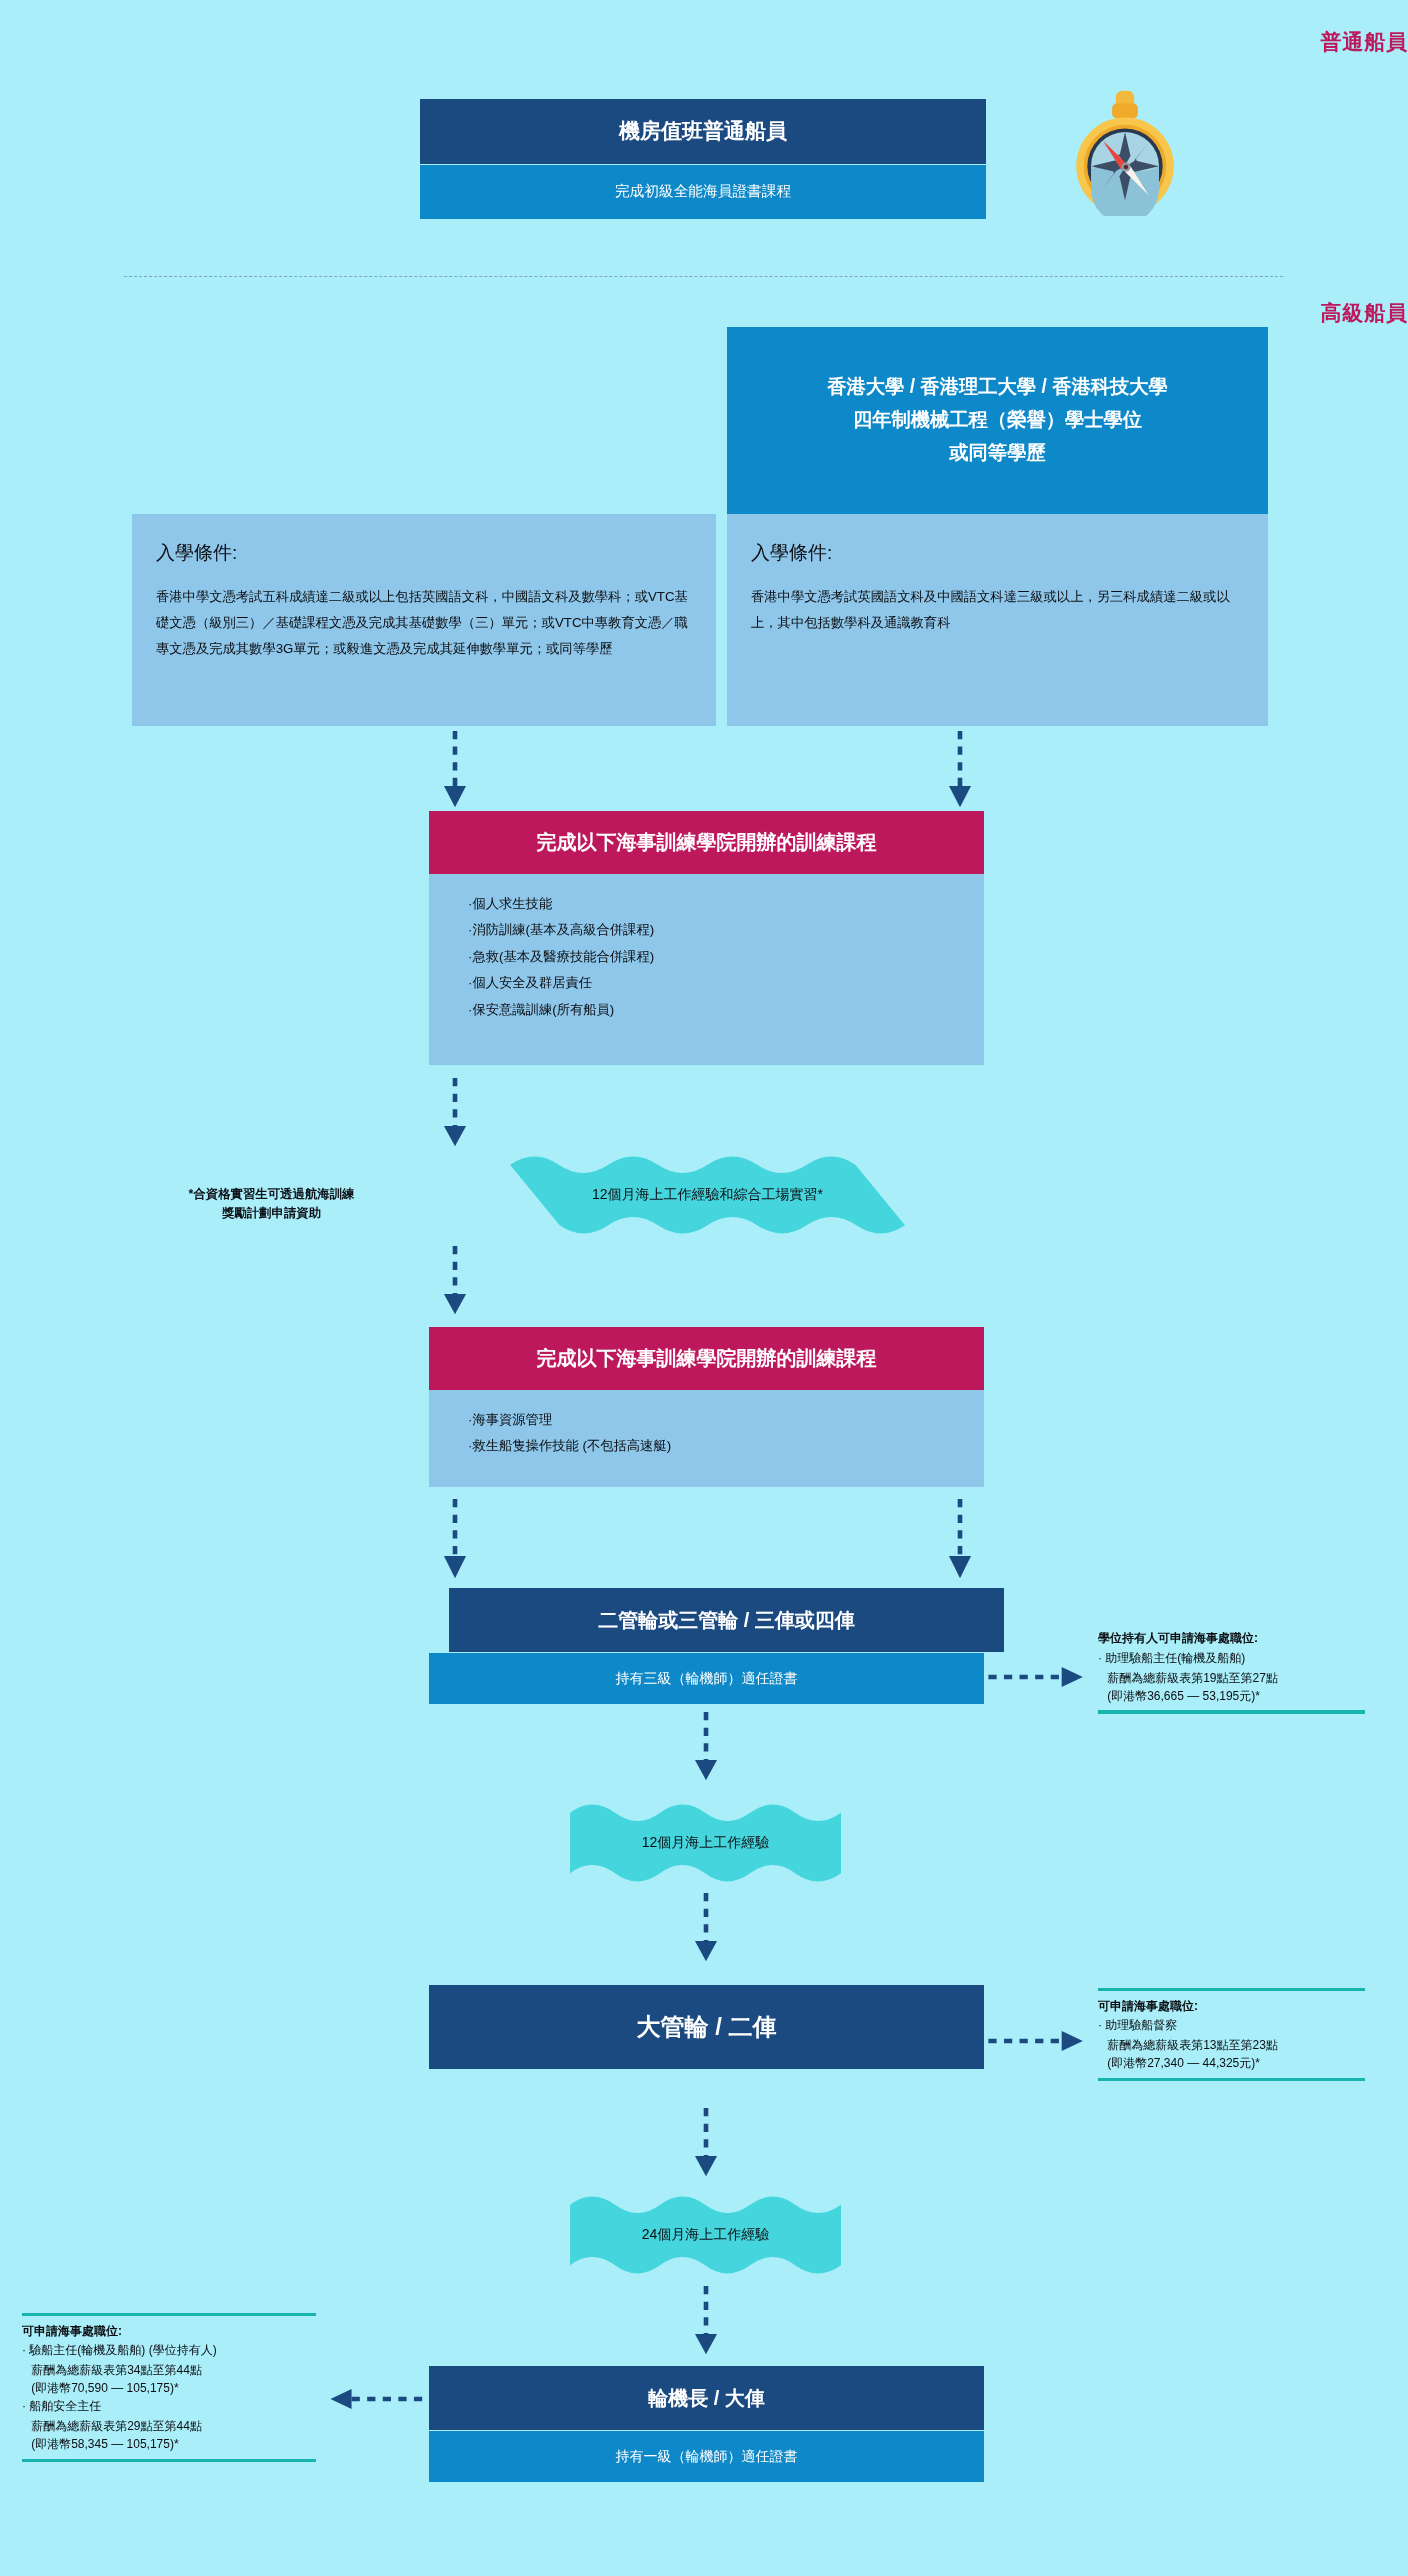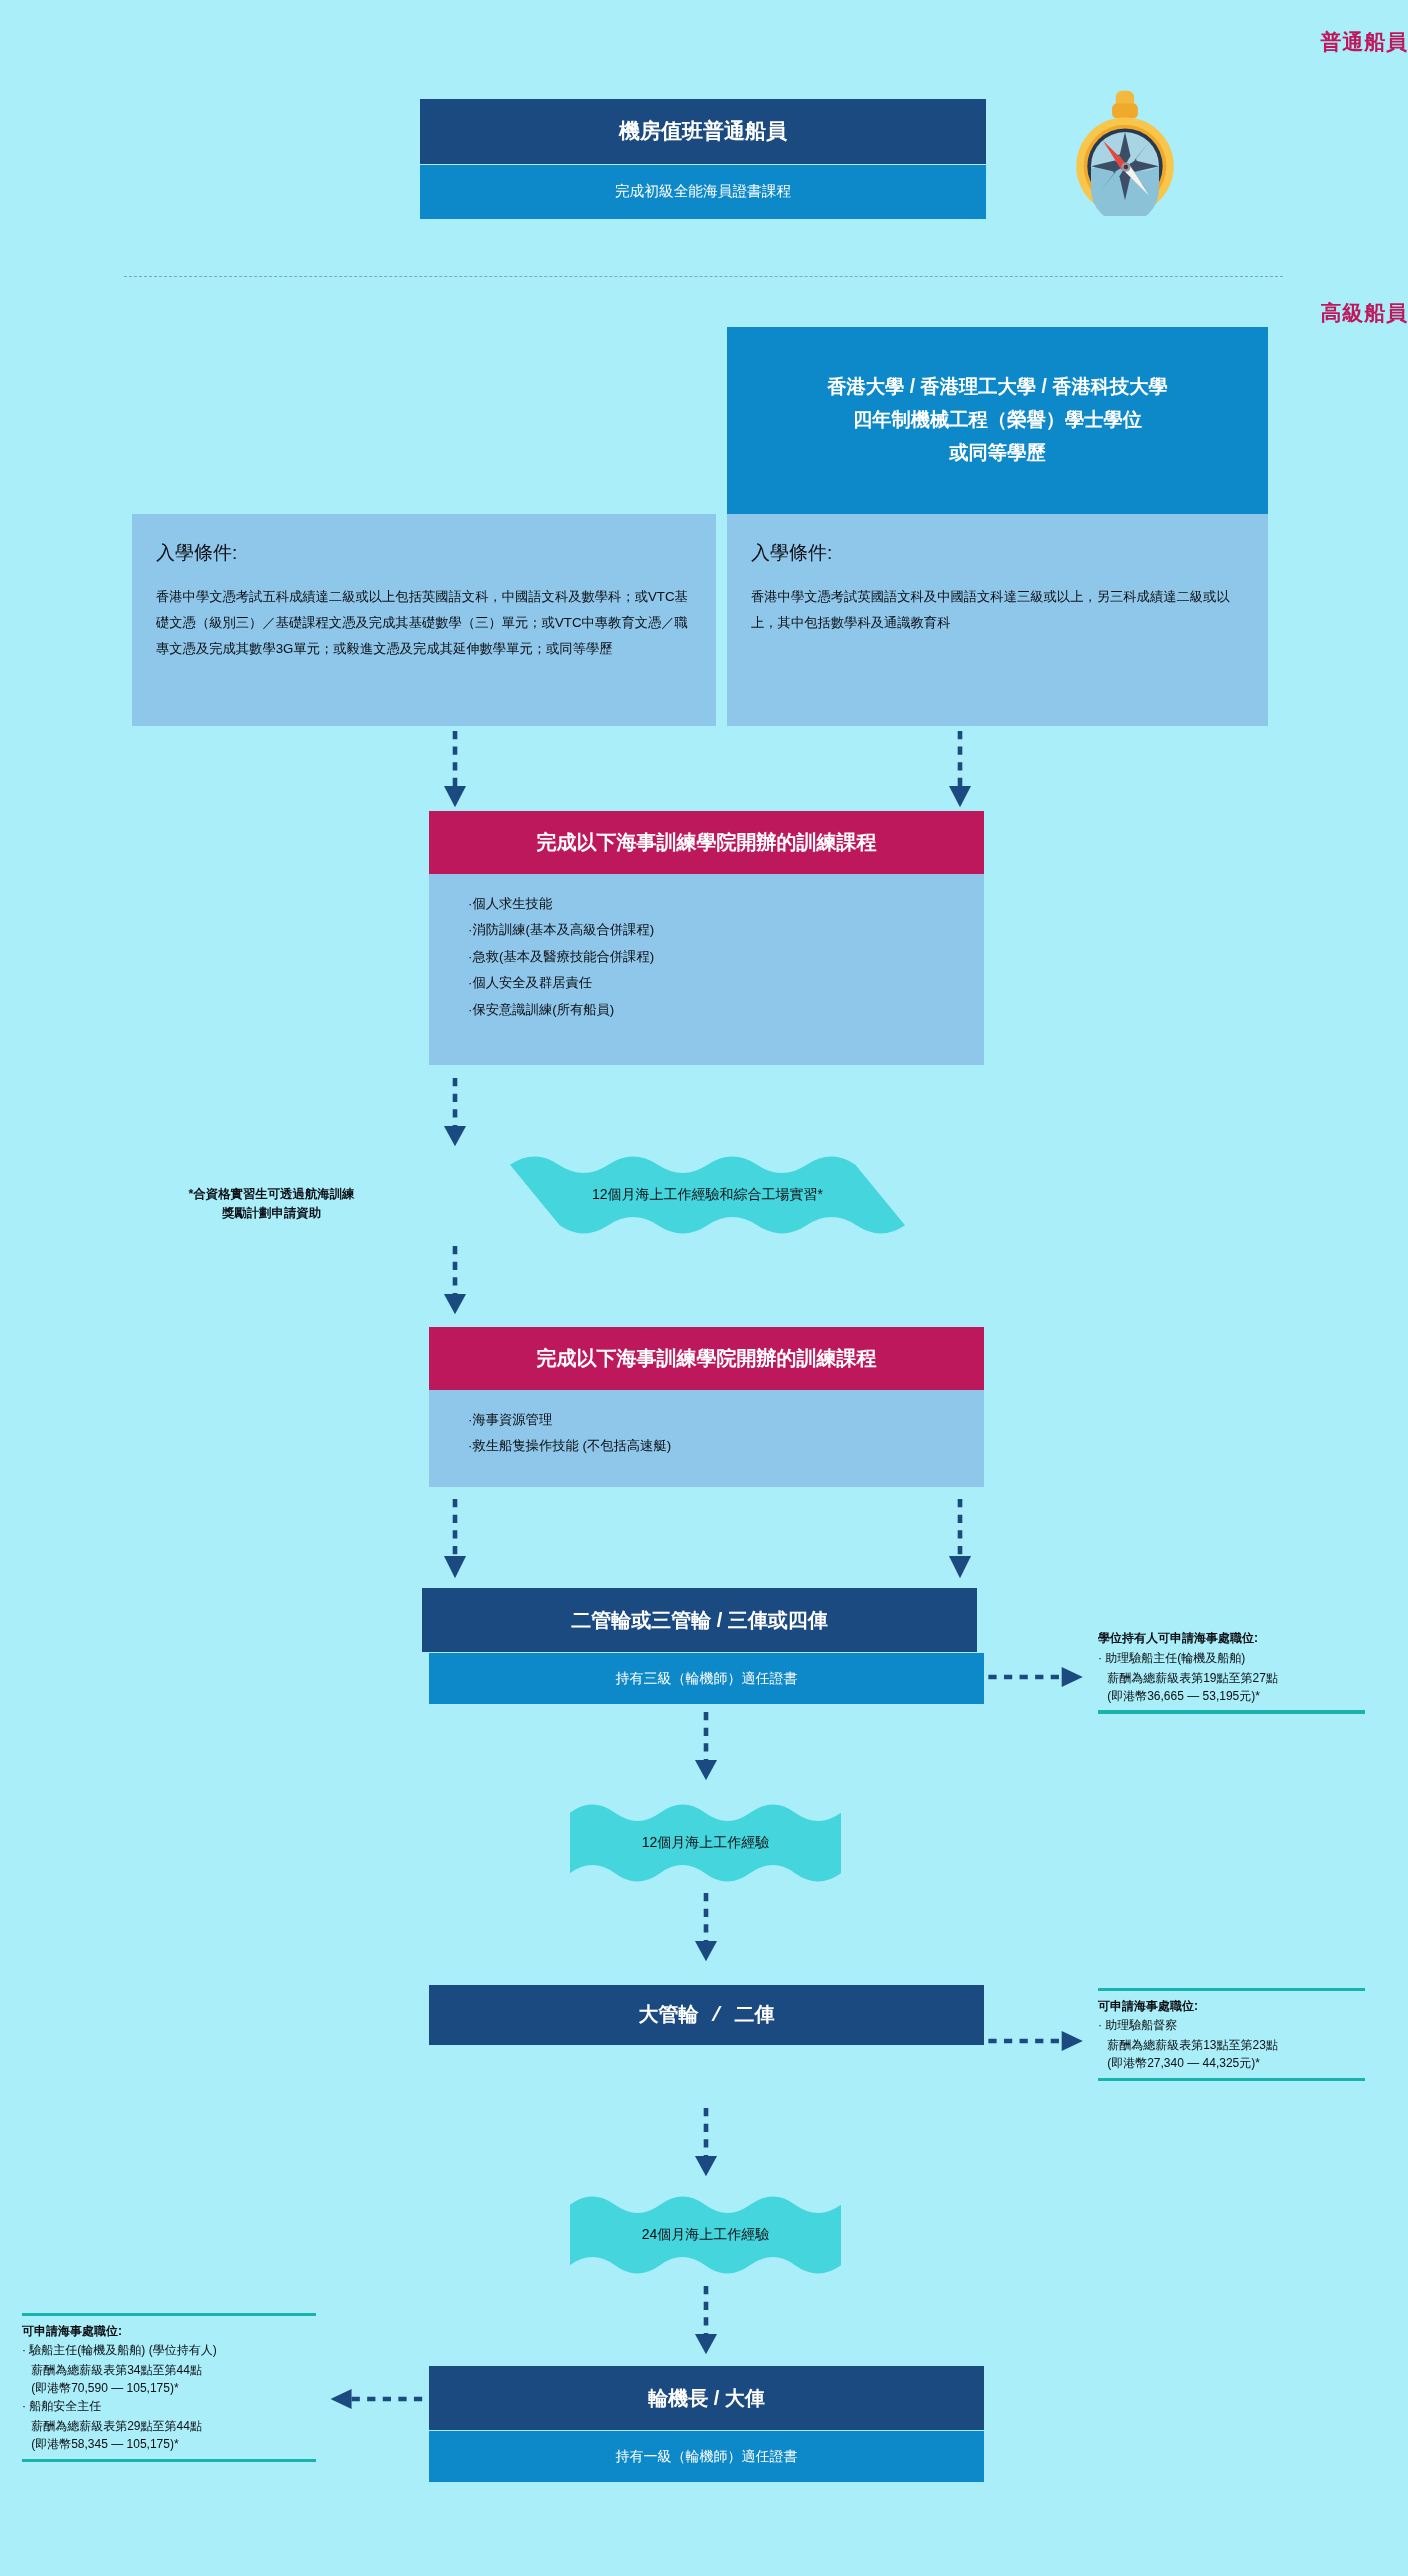--- a/index.html
+++ b/index.html
@@ -206,21 +206,21 @@
         <path d="M2 62 L26 62 L14 86 Z" fill="#1b4a80"></path>
       </svg>
   </div>
   <div class="arrow-v" style="left:947px;top:1499px;width:26px;height:81px;">
     <svg width="26" height="81" viewBox="0 0 28 88">
         <line x1="14" y1="0" x2="14" y2="62" stroke="#1b4a80" stroke-width="5" stroke-dasharray="9,8"></line>
         <path d="M2 62 L26 62 L14 86 Z" fill="#1b4a80"></path>
       </svg>
   </div>
 
-  <div class="abs hdr-dark" style="left:422px;top:1588px;width:555px;height:64px;font-size:20px;">二管輪或三管輪 / 三俥或四俥</div>
+  <div class="abs hdr-dark" style="left:449px;top:1588px;width:555px;height:64px;font-size:20px;">二管輪或三管輪 / 三俥或四俥</div>
   <div class="abs hdr-mid" style="left:429px;top:1653px;width:555px;height:51px;font-size:14px;">持有三級（輪機師）適任證書</div>
 
   <div class="arrow-h" style="left:988px;top:1666px;width:97px;height:22px;">
     <svg width="97" height="22" viewBox="0 0 105 24">
         <line x1="0" y1="12" x2="80" y2="12" stroke="#1b4a80" stroke-width="5" stroke-dasharray="9,8"></line>
         <path d="M80 1 L80 23 L103 12 Z" fill="#1b4a80"></path>
       </svg>
   </div>
 
   <div class="callout" style="left:1098px;top:1629px;width:267px;">
@@ -245,21 +245,21 @@
     <div class="wv-label">12個月海上工作經驗</div>
   </div>
 
   <div class="arrow-v" style="left:693px;top:1893px;width:26px;height:70px;">
     <svg width="26" height="70" viewBox="0 0 28 76">
         <line x1="14" y1="0" x2="14" y2="52" stroke="#1b4a80" stroke-width="5" stroke-dasharray="9,8"></line>
         <path d="M2 52 L26 52 L14 74 Z" fill="#1b4a80"></path>
       </svg>
   </div>
 
-  <div class="abs hdr-dark" style="left:429px;top:1985px;width:555px;height:60px;font-size:20px;font-family:Liberation Mono, monospace;">大管輪 / 二俥</div>
+  <div class="abs hdr-dark" style="left:429px;top:1985px;width:555px;height:84px;font-size:24px;">大管輪 / 二俥</div>
 
   <div class="arrow-h" style="left:988px;top:2030px;width:97px;height:22px;">
     <svg width="97" height="22" viewBox="0 0 105 24">
         <line x1="0" y1="12" x2="80" y2="12" stroke="#1b4a80" stroke-width="5" stroke-dasharray="9,8"></line>
         <path d="M80 1 L80 23 L103 12 Z" fill="#1b4a80"></path>
       </svg>
   </div>
 
   <div class="callout" style="left:1098px;top:1982px;width:267px;">
     <span class="c-rule"></span>

